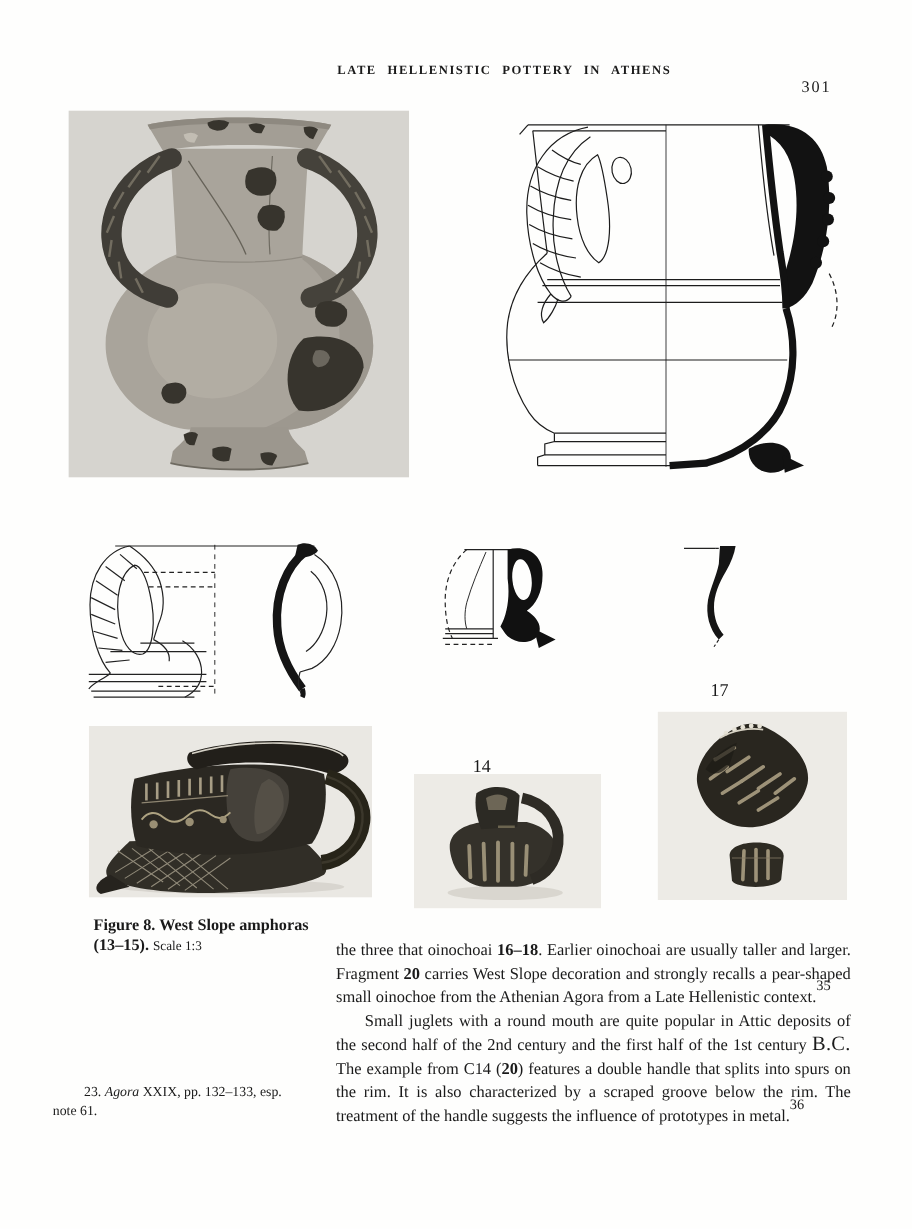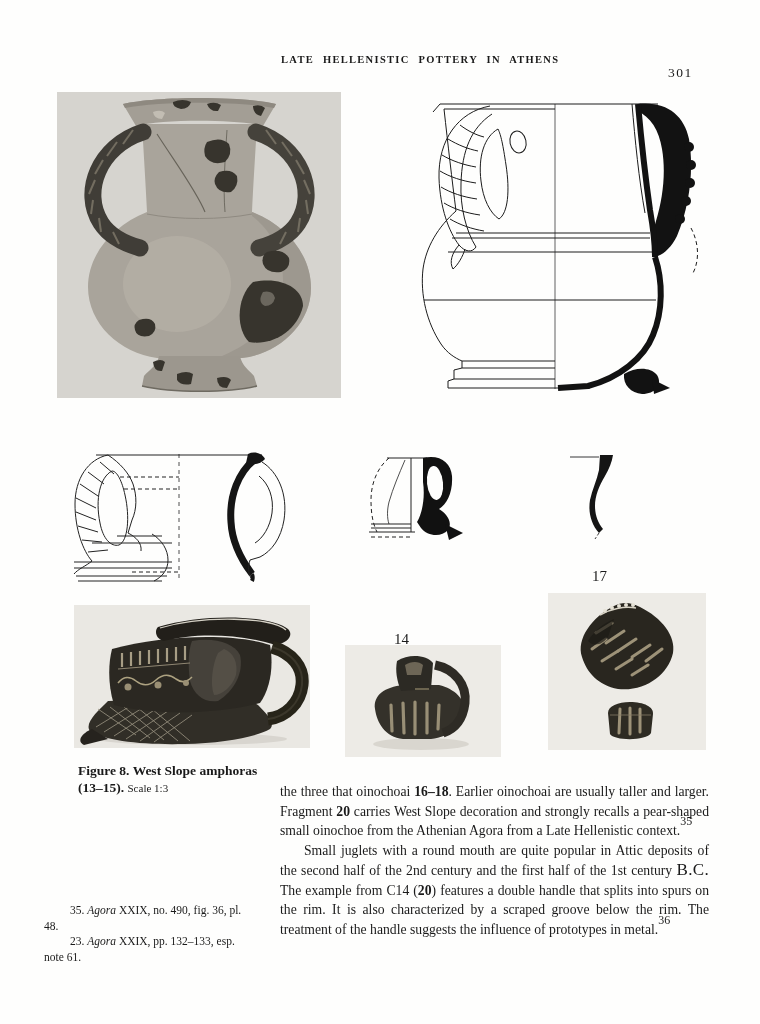--- a/index.html
+++ b/index.html
@@ -308,17 +308,16 @@
     <div class="cap-title">Figure 8. West Slope amphoras</div>
     <div class="cap-title"><span>(13–15).</span> <span class="cap-scale-inline">Scale 1:3</span></div>
   </div>
 
   <div class="abs body-col">
     <p><span>the three that oinochoai </span><b>16–18</b><span>. Earlier oinochoai are usually taller and larger. Fragment </span><b>20</b><span> carries West Slope decoration and strongly recalls a pear-shaped small oinochoe from the Athenian Agora from a Late Hellenistic context.</span><sup>35</sup></p>
     <p class="indent"><span>Small juglets with a round mouth are quite popular in Attic deposits of the second half of the 2nd century and the first half of the 1st century </span><span class="sc">B.C.</span><span> The example from C14 (</span><b>20</b><span>) features a double handle that splits into spurs on the rim. It is also characterized by a scraped groove below the rim. The treatment of the handle suggests the influence of prototypes in metal.</span><sup>36</sup></p>
   </div>
 
   <div class="abs footnotes">
-    <p class="footnote"><span>35.</span> <i>Agora</i><span> XXIX, no. 490, fig. 36, pl. 48.</span></p>
     <p class="footnote"><span>23.</span> <i>Agora</i><span> XXIX, pp. 132–133, esp. note 61.</span></p>
   </div>
 
 </div>
 
 </body></html>

